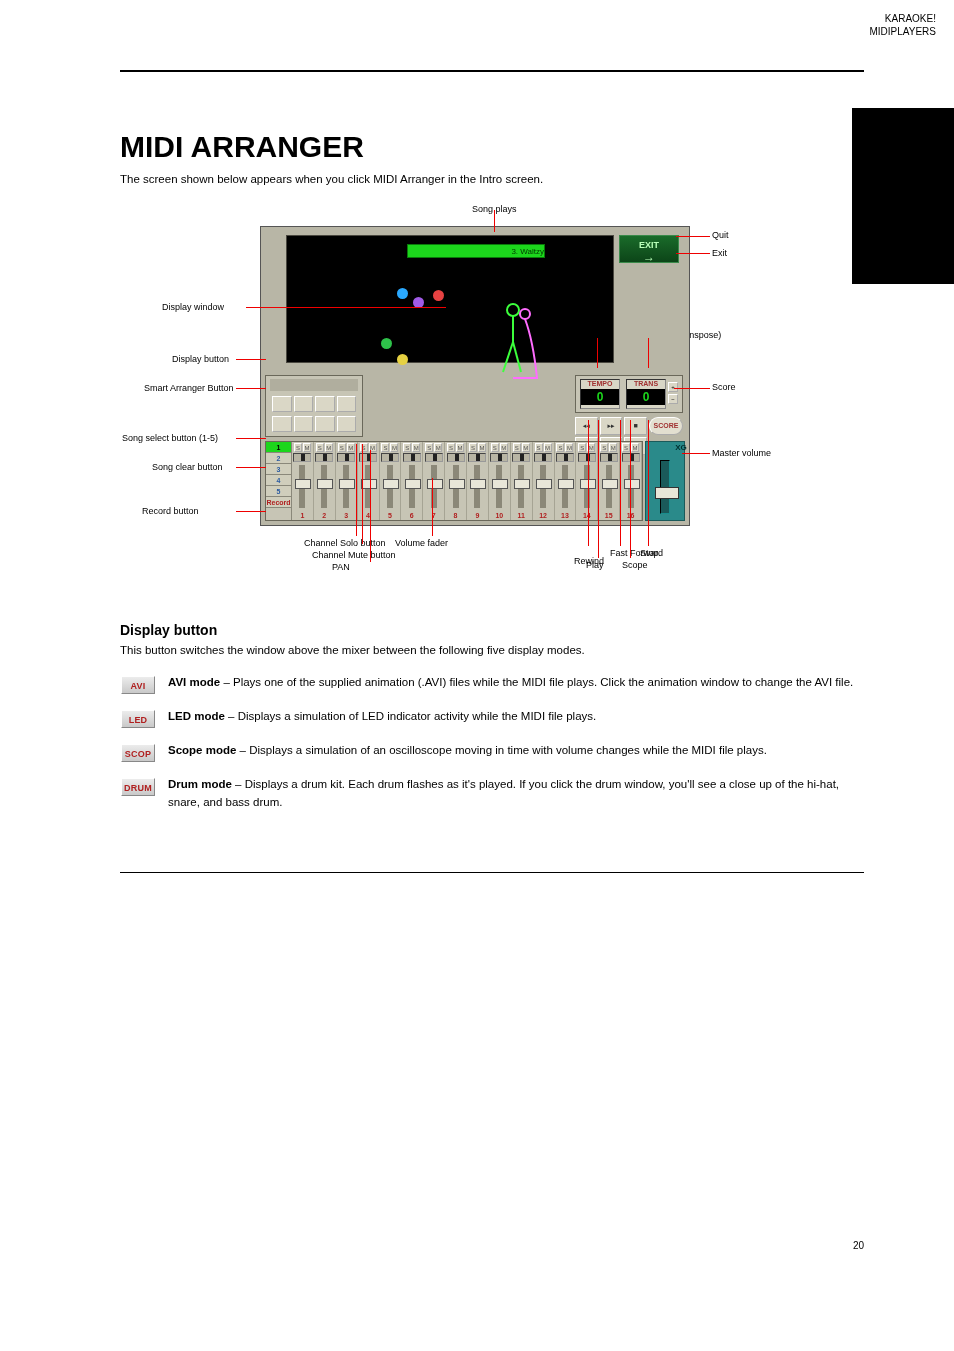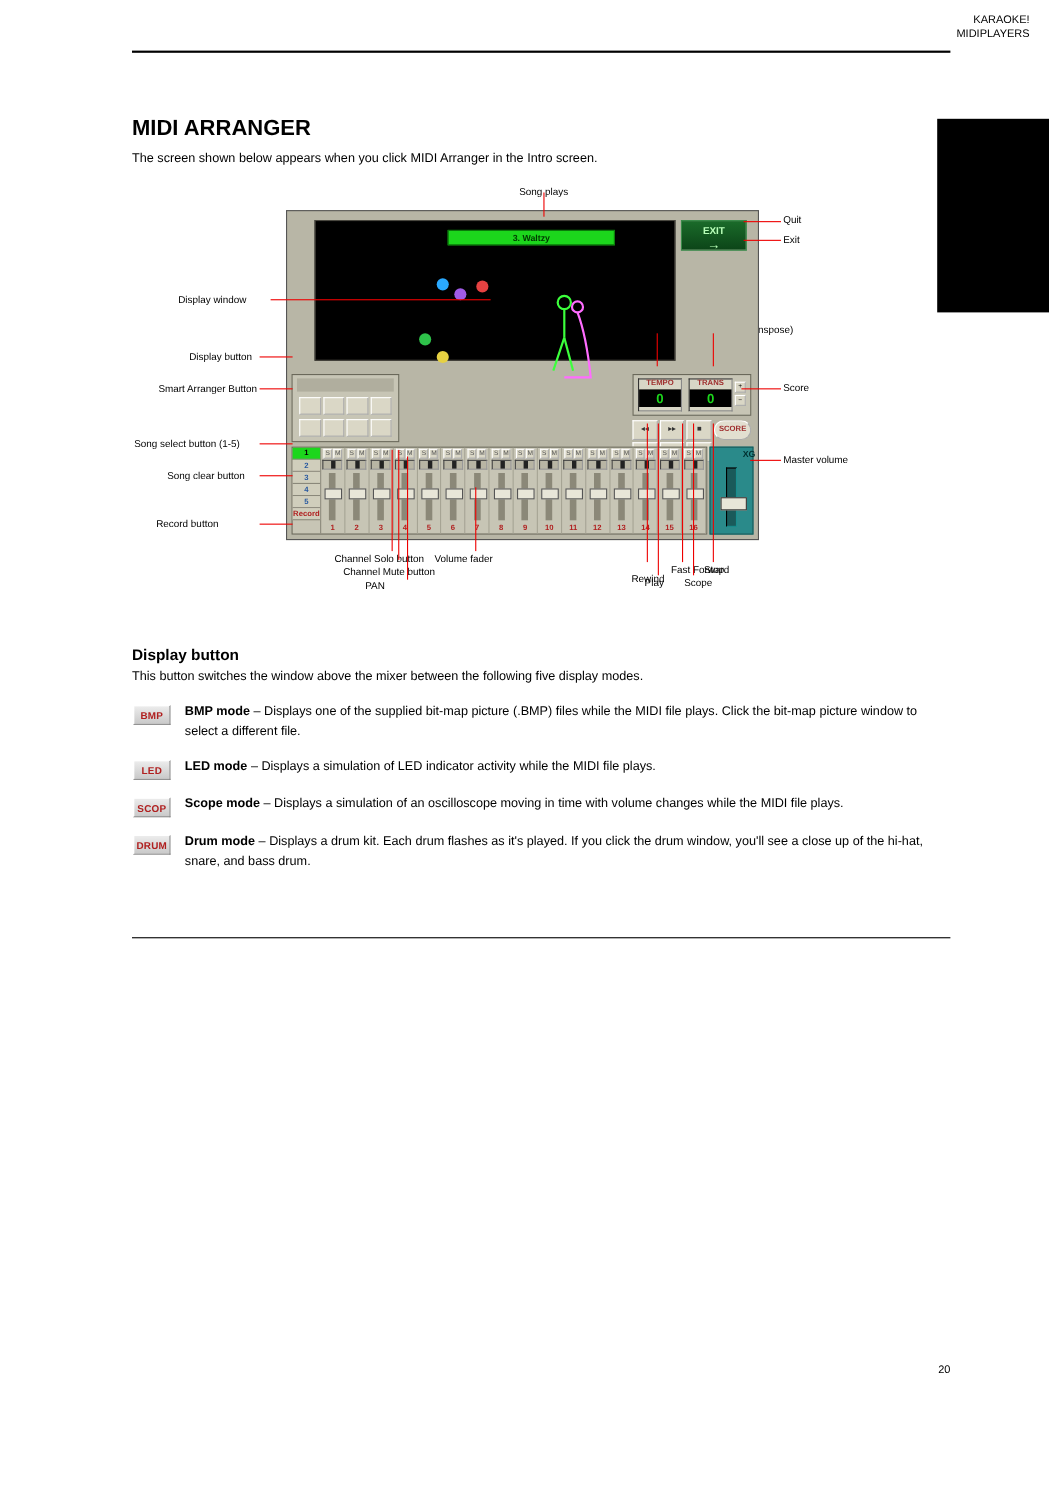--- a/index.html
+++ b/index.html
@@ -5,21 +5,21 @@
   * { box-sizing: border-box; }
   body {
     margin: 0;
     font-family: Arial, sans-serif;
     font-size: 12px;
     color: #000;
     background: #fff;
     width: 954px;
   }
   .page {
-    padding: 46px 90px 40px 120px;
+    padding: 70px 90px 40px 120px;
     position: relative;
     min-height: 1351px;
   }
   .top-right-block {
     position: absolute;
     right: 0;
     top: 108px;
     width: 102px;
     height: 176px;
     background: #000;
@@ -36,21 +36,21 @@
     border: none;
     border-top: 2.5px solid #000;
     margin: 0 0 12px 0;
   }
   .hr-bot {
     border: none;
     border-top: 1px solid #000;
     margin-top: 420px;
   }
   .h1 {
-    font-size: 20px;
+    font-size: 30px;
     font-weight: bold;
     margin: 58px 0 6px 0;
   }
   .p1 {
     font-size: 11.5px;
     line-height: 1.6;
     margin: 2px 0 10px 0;
   }
   .callouts {
     position: relative;
@@ -101,27 +101,27 @@
   .exit-sign::after{
     content:"→";
     display:block;
     font-size:12px;
     line-height:10px;
   }
   .title-plate {
     position: absolute;
     left: 120px;
     top: 8px;
-    width: 152px;
+    width: 138px;
     height: 14px;
     background: #1cd61c;
     color: #003800;
     font-size: 8px;
-    font-weight: bold;
-    text-align: center;
+    font-weight: normal;
+    text-align: right;
     line-height: 14px;
     border: 1px solid #0a7a0a;
   }
   .disco-ball { position:absolute; width:11px; height:11px; border-radius:50%; }
   .b-blue{background:#2aa9ff;left:110px;top:52px;}
   .b-purple{background:#a05be6;left:126px;top:61px;}
   .b-red{background:#e64242;left:146px;top:54px;}
   .b-green{background:#2ec24a;left:94px;top:102px;}
   .b-yellow{background:#e6d142;left:110px;top:118px;}
   .dancer {
@@ -507,25 +507,25 @@
       <div class="master">
         <div class="xg">XG</div>
         <div class="mfader"></div>
       </div>
     </div>
   </div>
 
   <div class="sect-title">Display button</div>
   <div class="sect-sub">This button switches the window above the mixer between the following five display modes.</div>
 
-
   <div class="entry">
-    <div class="icon"><span class="pill">BMP</span></div>
-    <div class="txt"><span class="lead">BMP mode</span><span> – Displays one of the supplied bit-map picture (.BMP) files while the MIDI file plays. Click the bit-map picture window to select a different file.</span></div>
+    <div class="icon"><span class="pill">AVI</span></div>
+    <div class="txt"><span class="lead">AVI mode</span><span> – Plays one of the supplied animation (.AVI) files while the MIDI file plays. Click the animation window to change the AVI file.</span></div>
   </div>
+
 
   <div class="entry">
     <div class="icon"><span class="pill">LED</span></div>
     <div class="txt"><span class="lead">LED mode</span><span> – Displays a simulation of LED indicator activity while the MIDI file plays.</span></div>
   </div>
 
   <div class="entry">
     <div class="icon"><span class="pill">SCOP</span></div>
     <div class="txt"><span class="lead">Scope mode</span><span> – Displays a simulation of an oscilloscope moving in time with volume changes while the MIDI file plays.</span></div>
   </div>

